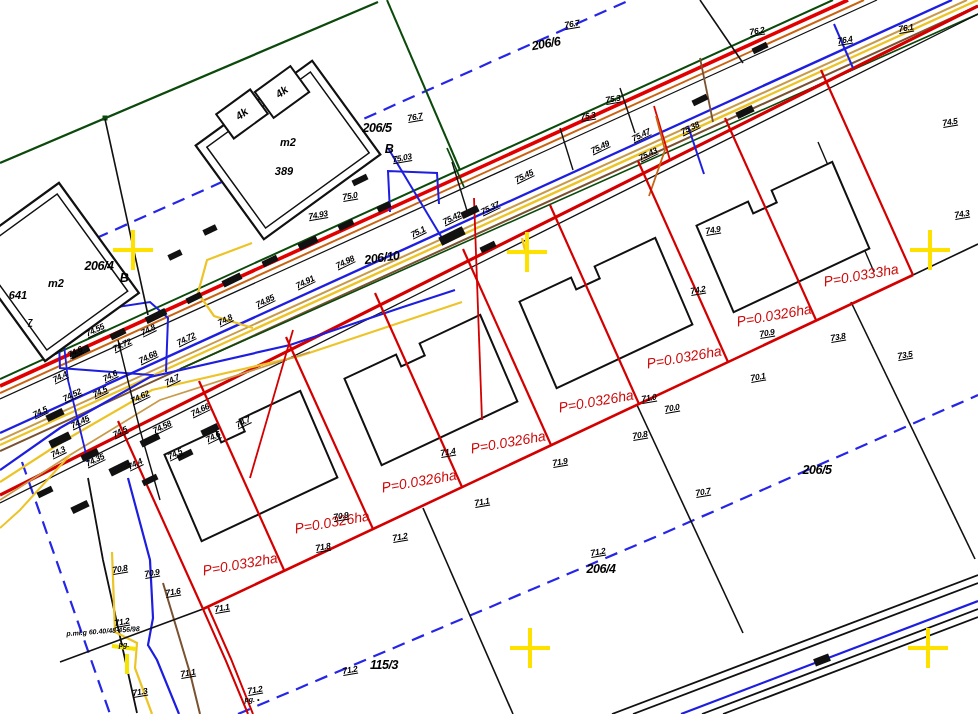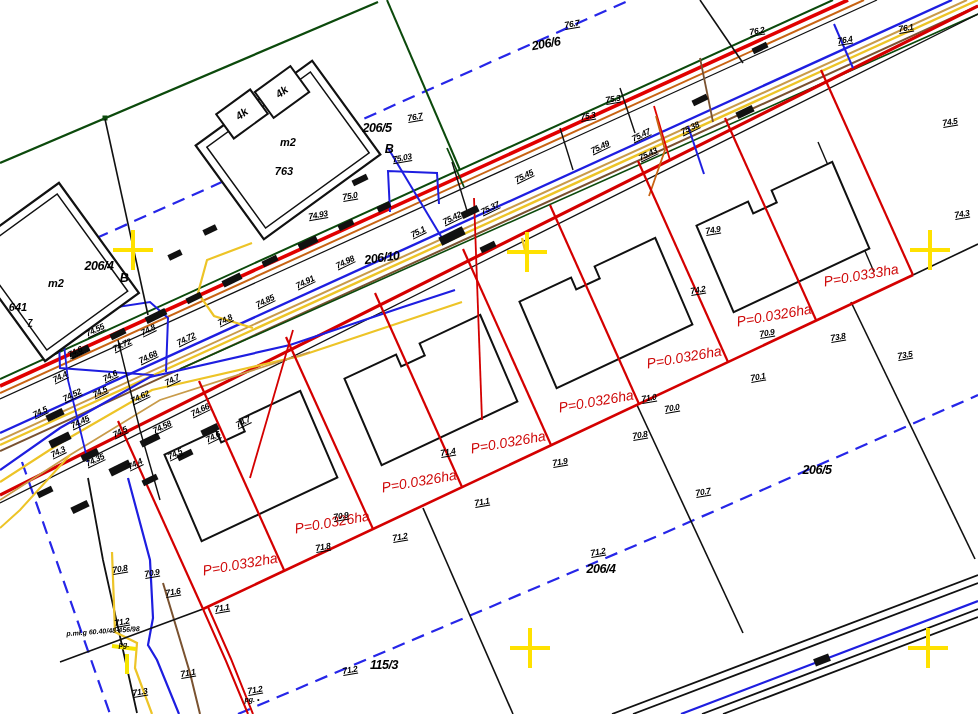--- a/index.html
+++ b/index.html
@@ -179,23 +179,23 @@
       <span class="lbl lbl-parcel" style="left: 377px; top: 128px; transform: translate(-50%, -50%) rotate(0deg);">206/5</span>
       <span class="lbl lbl-parcel" style="left: 389px; top: 149px; transform: translate(-50%, -50%) rotate(0deg);">B</span>
       <span class="lbl lbl-parcel" style="left: 546px; top: 44px; transform: translate(-50%, -50%) rotate(-10deg);">206/6</span>
       <span class="lbl lbl-parcel" style="left: 382px; top: 258px; transform: translate(-50%, -50%) rotate(-8deg);">206/10</span>
       <span class="lbl lbl-parcel" style="left: 99px; top: 266px; transform: translate(-50%, -50%) rotate(0deg);">206/4</span>
       <span class="lbl lbl-parcel" style="left: 124px; top: 278px; transform: translate(-50%, -50%) rotate(0deg);">B</span>
       <span class="lbl lbl-parcel" style="left: 817px; top: 470px; transform: translate(-50%, -50%) rotate(0deg);">206/5</span>
       <span class="lbl lbl-parcel" style="left: 601px; top: 569px; transform: translate(-50%, -50%) rotate(0deg);">206/4</span>
       <span class="lbl lbl-parcel" style="left: 384px; top: 665px; transform: translate(-50%, -50%) rotate(0deg);">115/3</span>
       <span class="lbl lbl-bldg" style="left: 288px; top: 142px; transform: translate(-50%, -50%) rotate(0deg);">m2</span>
-      <span class="lbl lbl-bldg" style="left: 284px; top: 171px; transform: translate(-50%, -50%) rotate(0deg);">763</span>
+      <span class="lbl lbl-bldg" style="left: 284px; top: 171px; transform: translate(-50%, -50%) rotate(0deg);">389</span>
       <span class="lbl lbl-bldg" style="left: 56px; top: 283px; transform: translate(-50%, -50%) rotate(0deg);">m2</span>
-      <span class="lbl lbl-bldg" style="left: 18px; top: 295px; transform: translate(-50%, -50%) rotate(0deg); margin-top: 12px;">641</span>
+      <span class="lbl lbl-bldg" style="left: 18px; top: 295px; transform: translate(-50%, -50%) rotate(0deg);">641</span>
       <span class="lbl lbl-bldg" style="left: 242px; top: 114px; transform: translate(-50%, -50%) rotate(-36deg);">4k</span>
       <span class="lbl lbl-bldg" style="left: 282px; top: 92px; transform: translate(-50%, -50%) rotate(-36deg);">4k</span>
       <span class="lbl lbl-area" style="left: 240px; top: 564px; transform: translate(-50%, -50%) rotate(-10deg);">P=0.0332ha</span>
       <span class="lbl lbl-area" style="left: 332px; top: 522px; transform: translate(-50%, -50%) rotate(-10deg);">P=0.0326ha</span>
       <span class="lbl lbl-area" style="left: 419px; top: 481px; transform: translate(-50%, -50%) rotate(-10deg);">P=0.0326ha</span>
       <span class="lbl lbl-area" style="left: 508px; top: 442px; transform: translate(-50%, -50%) rotate(-10deg);">P=0.0326ha</span>
       <span class="lbl lbl-area" style="left: 596px; top: 401px; transform: translate(-50%, -50%) rotate(-10deg);">P=0.0326ha</span>
       <span class="lbl lbl-area" style="left: 684px; top: 357px; transform: translate(-50%, -50%) rotate(-10deg);">P=0.0326ha</span>
       <span class="lbl lbl-area" style="left: 774px; top: 315px; transform: translate(-50%, -50%) rotate(-10deg);">P=0.0326ha</span>
       <span class="lbl lbl-area" style="left: 861px; top: 275px; transform: translate(-50%, -50%) rotate(-10deg);">P=0.0333ha</span>

